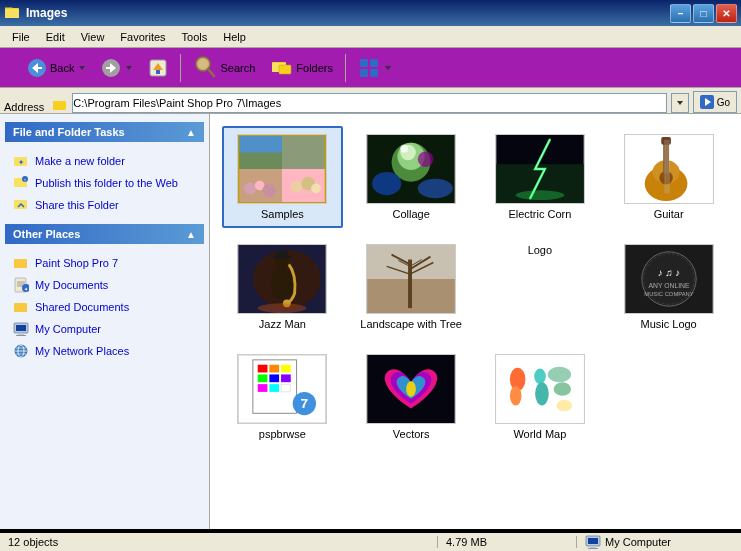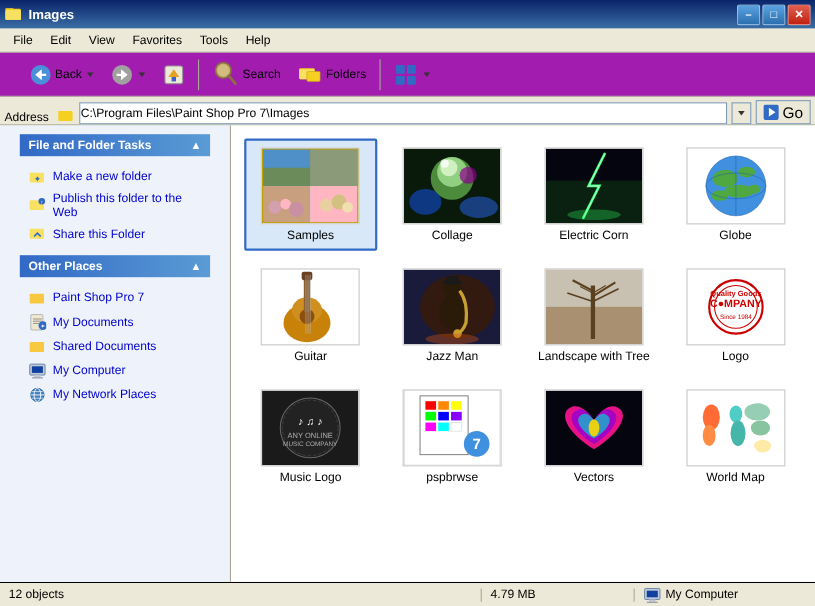--- a/index.html
+++ b/index.html
@@ -92,39 +92,39 @@
       background: #ECE9D8;
       display: flex; align-items: center; justify-content: center;
       cursor: pointer;
     }
     #go-btn {
       display: flex; align-items: center; gap: 3px;
       padding: 2px 6px; height: 22px;
       border: 1px solid #7F9DB9;
       background: #ECE9D8;
       cursor: pointer;
-      font-size: 14px;
+      font-size: 10px;
     }
 
     
     #main {
       display: flex;
       height: calc(551px - 26px - 22px - 40px - 26px - 22px);
       
       height: 415px;
     }
 
     
     #left-panel {
       width: 210px;
       background: #EEF3FB;
       border-right: 1px solid #ACA899;
       overflow-y: auto;
       flex-shrink: 0;
-      padding: 8px 18px;
+      padding: 8px 5px;
     }
 
     .panel-section {
       margin-bottom: 4px;
     }
     .panel-header {
       background: linear-gradient(to right, #3169C6, #5B9BD5);
       color: white;
       font-weight: bold;
       font-size: 11px;
@@ -194,21 +194,21 @@
       color: #000;
       word-break: break-word;
     }
 
     
     #status-bar {
       background: #ECE9D8;
       height: 22px;
       display: flex;
       align-items: center;
-      border-top: 1px solid #000000;
+      border-top: 4px solid #000000;
       font-size: 11px;
       padding: 4px 4px;
     }
     #status-left { flex: 1; padding-left: 4px; }
     #status-mid { width: 140px; border-left: 1px solid #ACA899; border-right: 1px solid #ACA899; padding: 0 8px; }
     #status-right { width: 160px; display: flex; align-items: center; gap: 4px; padding: 0 8px; }
   </style>
 </head>
 <body>
 
@@ -487,37 +487,20 @@
 
             <polyline points="55,5 40,35 50,35 35,65" stroke="#40FF80" stroke-width="2.5" fill="none" stroke-linecap="round"></polyline>
             <polyline points="55,5 40,35 50,35 35,65" stroke="white" stroke-width="1" fill="none" opacity="0.5"></polyline>
 
             <ellipse cx="45" cy="62" rx="25" ry="5" fill="#30FF60" opacity="0.3"></ellipse>
           </svg>
         </div>
         <span class="file-label">Electric Corn</span>
       </div>
 
-      <div class="file-item">
-        <div class="file-thumb">
-          <svg width="90" height="70" viewBox="0 0 90 70">
-            <rect width="90" height="70" fill="white"></rect>
-            <circle cx="45" cy="35" r="28" fill="#4090E0"></circle>
-            <ellipse cx="35" cy="28" rx="12" ry="8" fill="#50A840"></ellipse>
-            <ellipse cx="55" cy="22" rx="8" ry="5" fill="#50A840"></ellipse>
-            <ellipse cx="48" cy="40" rx="14" ry="6" fill="#50A840"></ellipse>
-            <ellipse cx="30" cy="44" rx="8" ry="5" fill="#50A840"></ellipse>
-            <ellipse cx="62" cy="38" rx="6" ry="4" fill="#50A840"></ellipse>
-            <circle cx="45" cy="35" r="28" fill="none" stroke="#2060B0" stroke-width="0.5"></circle>
-            <ellipse cx="45" cy="35" rx="28" ry="12" fill="none" stroke="#2060B0" stroke-width="0.5"></ellipse>
-            <line x1="45" y1="7" x2="45" y2="63" stroke="#2060B0" stroke-width="0.5"></line>
-          </svg>
-        </div>
-        <span class="file-label">Globe</span>
-      </div>
 
       <div class="file-item">
         <div class="file-thumb">
           <svg width="90" height="70" viewBox="0 0 90 70">
             <rect width="90" height="70" fill="white"></rect>
 
             <ellipse cx="42" cy="50" rx="22" ry="18" fill="#C8820A"></ellipse>
             <ellipse cx="42" cy="38" rx="14" ry="12" fill="#D09020"></ellipse>
 
             <circle cx="42" cy="44" r="7" fill="#8B5010"></circle>
@@ -572,32 +555,20 @@
             <line x1="44" y1="30" x2="20" y2="22" stroke="#5a4020" stroke-width="1.5"></line>
             <line x1="44" y1="30" x2="68" y2="18" stroke="#5a4020" stroke-width="1.5"></line>
             <line x1="44" y1="22" x2="32" y2="16" stroke="#5a4020" stroke-width="1"></line>
             <line x1="44" y1="22" x2="56" y2="15" stroke="#5a4020" stroke-width="1"></line>
           </svg>
         </div>
         <span class="file-label">Landscape with Tree</span>
       </div>
 
       <div class="file-item">
-        <div class="file-thumb">
-          <svg width="90" height="70" viewBox="0 0 90 70">
-            <rect width="90" height="70" fill="white"></rect>
-
-            <circle cx="45" cy="35" r="25" fill="white" stroke="#CC0000" stroke-width="2"></circle>
-            <circle cx="45" cy="35" r="20" fill="white" stroke="#CC0000" stroke-width="1"></circle>
-
-            <text x="45" y="25" font-size="7" font-weight="bold" fill="#CC0000" text-anchor="middle">Quality Goods</text>
-            <text x="45" y="35" font-size="10" font-weight="bold" fill="#CC0000" text-anchor="middle">C●MPANY</text>
-            <text x="45" y="46" font-size="6" fill="#CC0000" text-anchor="middle">Since 1984</text>
-          </svg>
-        </div>
         <span class="file-label">Logo</span>
       </div>
 
       <div class="file-item">
         <div class="file-thumb">
           <svg width="90" height="70" viewBox="0 0 90 70">
             <rect width="90" height="70" fill="#1a1a1a"></rect>
 
             <circle cx="45" cy="35" r="28" fill="#222222" stroke="#666" stroke-width="1"></circle>
 

